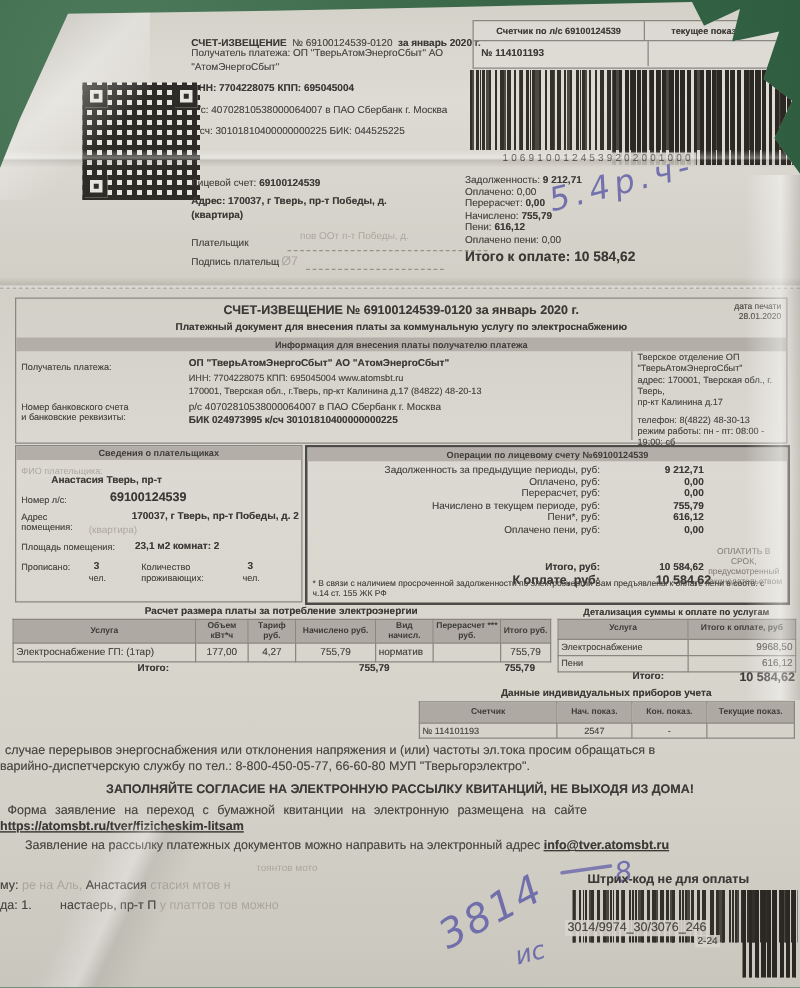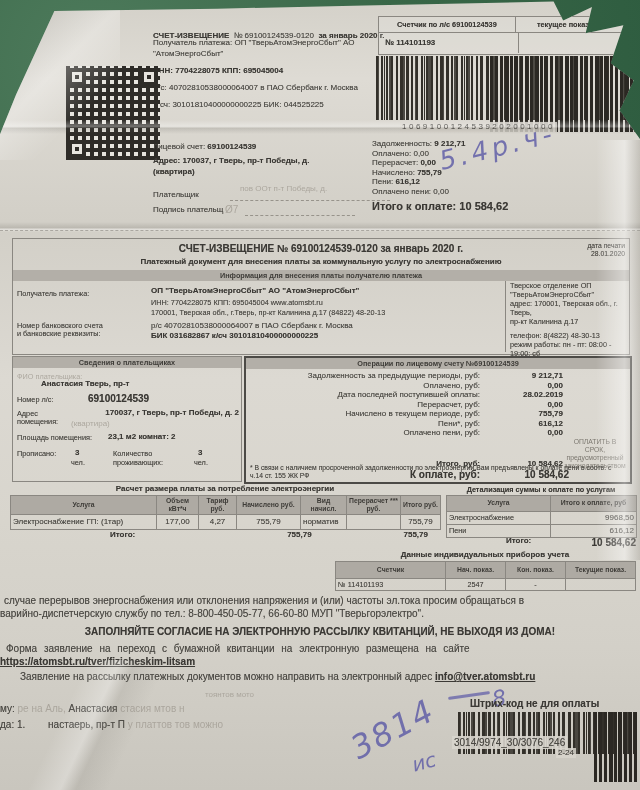--- a/index.html
+++ b/index.html
@@ -111,21 +111,21 @@
       <div class="bar t7" style="margin-top:3px;height:11px;line-height:11px;">Информация для внесения платы получателю платежа</div>
 
       <div class="abs t7 ink" style="left:4px;top:50px;width:120px;">Получатель платежа:</div>
       <div class="abs t8 b ink" style="left:138px;top:47px;width:350px;">ОП "ТверьАтомЭнергоСбыт" АО "АтомЭнергоСбыт"</div>
       <div class="abs t7 ink" style="left:138px;top:59px;width:350px;">ИНН: 7704228075   КПП: 695045004   www.atomsbt.ru</div>
       <div class="abs t7 ink" style="left:138px;top:69px;width:350px;">170001, Тверская обл., г.Тверь, пр-кт Калинина д.17   (84822) 48-20-13</div>
 
       <div class="abs t7 ink" style="left:4px;top:82px;">Номер банковского счета</div>
       <div class="abs t7 ink" style="left:4px;top:90px;">и банковские реквизиты:</div>
       <div class="abs t8 ink" style="left:138px;top:82px;width:350px;">р/с 40702810538000064007 в ПАО Сбербанк г. Москва</div>
-      <div class="abs t8 b ink" style="left:138px;top:92px;width:350px;">БИК 031682867   к/сч 30101810400000000225</div>
+      <div class="abs t8 b ink" style="left:138px;top:92px;width:350px;">БИК 024973995   к/сч 30101810400000000225</div>
 
       <div class="abs" style="left:492px;top:42px;width:122px;height:71px;border-left:1px solid #8a8781;padding-left:4px;">
         <div class="t7 ink">Тверское отделение ОП</div>
         <div class="t7 ink">"ТверьАтомЭнергоСбыт"</div>
         <div class="t7 ink">адрес: 170001, Тверская обл., г. Тверь,</div>
         <div class="t7 ink">пр-кт Калинина д.17</div>
         <div class="t7 ink" style="margin-top:4px;">телефон: 8(4822) 48-30-13</div>
         <div class="t7 ink">режим работы: пн - пт:  08:00 - 19:00;  сб</div>
         <div class="t7 ink">09:00 - 14:00</div>
       </div>
@@ -156,25 +156,20 @@
       <div class="bar t7" style="height:11px;line-height:11px;">Операции по лицевому счету №69100124539</div>
       <div style="padding:2px 4px 0 4px;">
         <div class="row t8 ink" style="line-height:9.5px;">
             <span style="width:230px;text-align:right;">Задолженность за предыдущие периоды, руб:</span>
             <span class="b" style="width:80px;text-align:right;">9 212,71</span>
             <span style="width:60px;"></span>
           </div>
         <div class="row t8 ink" style="line-height:9.5px;">
             <span style="width:230px;text-align:right;">Оплачено, руб:</span>
             <span class="b" style="width:80px;text-align:right;">0,00</span>
-            <span style="width:60px;"></span>
-          </div>
-        <div class="row t8 ink" style="line-height:9.5px;">
-            <span style="width:230px;text-align:right;">Дата последней поступившей оплаты:</span>
-            <span class="b" style="width:80px;text-align:right;">28.02.2019</span>
             <span style="width:60px;"></span>
           </div>
         <div class="row t8 ink" style="line-height:9.5px;">
             <span style="width:230px;text-align:right;">Перерасчет, руб:</span>
             <span class="b" style="width:80px;text-align:right;">0,00</span>
             <span style="width:60px;"></span>
           </div>
         <div class="row t8 ink" style="line-height:9.5px;">
             <span style="width:230px;text-align:right;">Начислено в текущем периоде, руб:</span>
             <span class="b" style="width:80px;text-align:right;">755,79</span>

